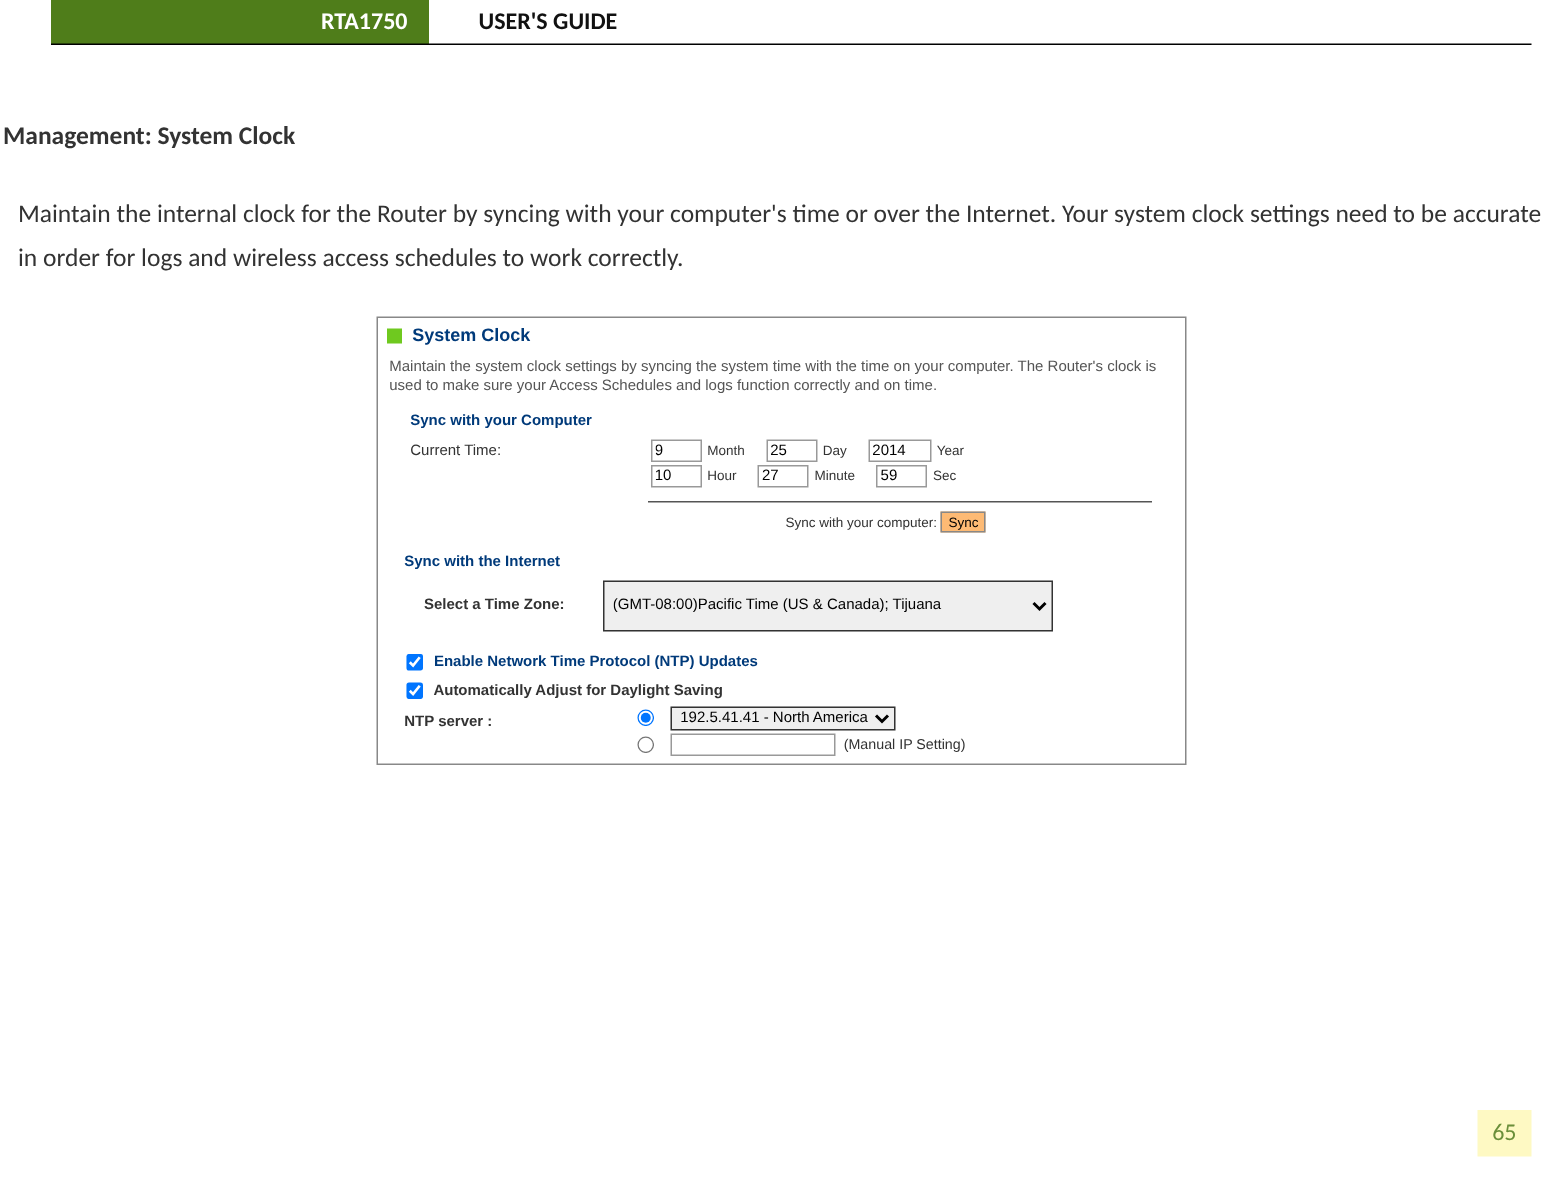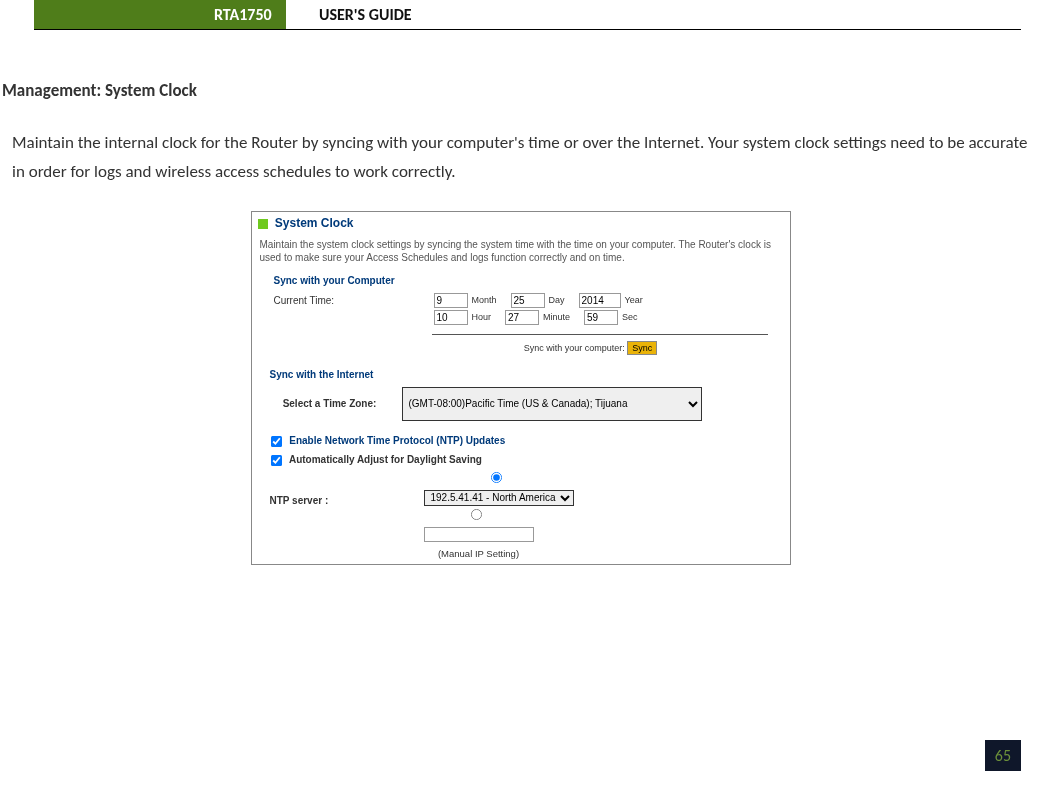--- a/index.html
+++ b/index.html
@@ -16,31 +16,31 @@
     .green-square { display: inline-block; width: 10px; height: 10px; background: #6fc91f; margin-right: 4px; vertical-align: middle; }
     .panel-desc { font-size: 10px; color: #555; padding: 6px 8px 8px 8px; line-height: 1.35; }
     .sub-heading { font-weight: bold; font-size: 10px; color: #003a7a; padding: 2px 0 6px 22px; }
     .row { display: flex; align-items: center; padding: 1px 0 1px 22px; }
     .row-label { width: 160px; text-align: left; font-size: 10px; padding-right: 12px; }
     .row-fields { flex: 1; display: flex; align-items: center; gap: 4px; flex-wrap: wrap; }
     .tiny-input { width: 34px; height: 15px; border: 1px solid #999; font-size: 10px; padding: 0 2px; }
     .field-lbl { font-size: 9px; color: #333; margin-right: 10px; }
     .hr-sep { border: none; border-top: 1px solid #555; margin: 8px 22px 4px 180px; }
     .sync-row { text-align: center; padding: 2px 0 12px 140px; font-size: 9px; }
-    .sync-btn { font-size: 9px; padding: 0 4px; border: 1px solid #888; background: #eab308; height: 14px; line-height: 12px; }
+    .sync-btn { font-size: 9px; padding: 0 4px; border: 1px solid #888; background: #fdba74; height: 14px; line-height: 12px; }
     .select-tz { width: 300px; height: 34px; border: 1px solid #333; font-size: 10px; padding-left: 2px; }
     .cb { vertical-align: middle; margin-right: 4px; transform: scale(0.85); }
     .cb-row { padding: 3px 0 3px 18px; font-size: 10px; font-weight: bold; }
     .ntp-row { display: flex; align-items: flex-end; padding: 1px 0 1px 18px; }
     .ntp-label { width: 154px; font-size: 10px; font-weight: bold; }
-    .ntp-right { display: flex; align-items: center; gap: 6px; flex-direction: column; }
+    .ntp-right { display: flex; align-items: center; gap: 6px; }
     .ntp-select { width: 150px; height: 16px; border: 1px solid #333; font-size: 10px; padding-left: 2px; }
     .ntp-text { width: 110px; height: 15px; border: 1px solid #999; font-size: 10px; }
     .manual-lbl { font-size: 9.5px; }
-    .page-num { position: absolute; right: 20px; bottom: 20px; background: #0f172a; color: #6b8f3a; font-size: 16px; padding: 6px 10px; }
+    .page-num { position: absolute; right: 20px; bottom: 20px; background: #fef9c3; color: #6b8f3a; font-size: 16px; padding: 6px 10px; }
   </style>
 </head>
 <body>
 
 <div class="header">
   <div class="header-green">RTA1750</div>
   <div class="header-title">USER'S GUIDE</div>
   <div class="header-rule"></div>
 </div>
 

